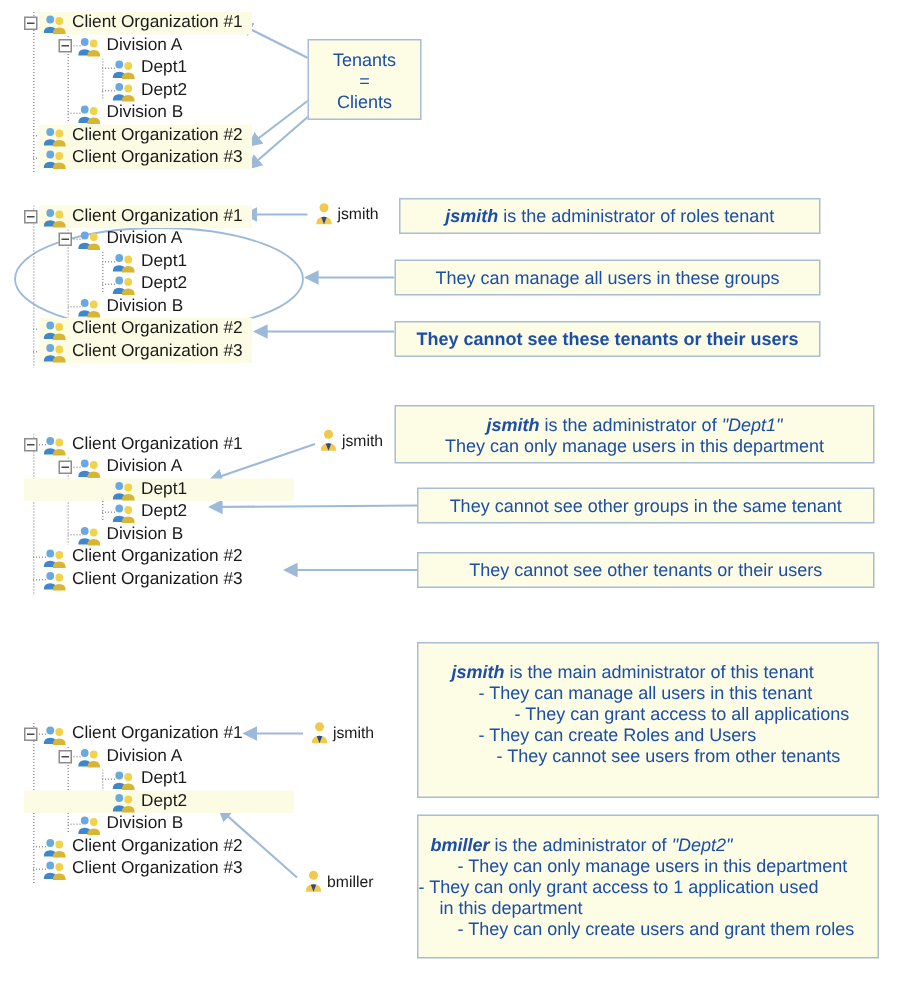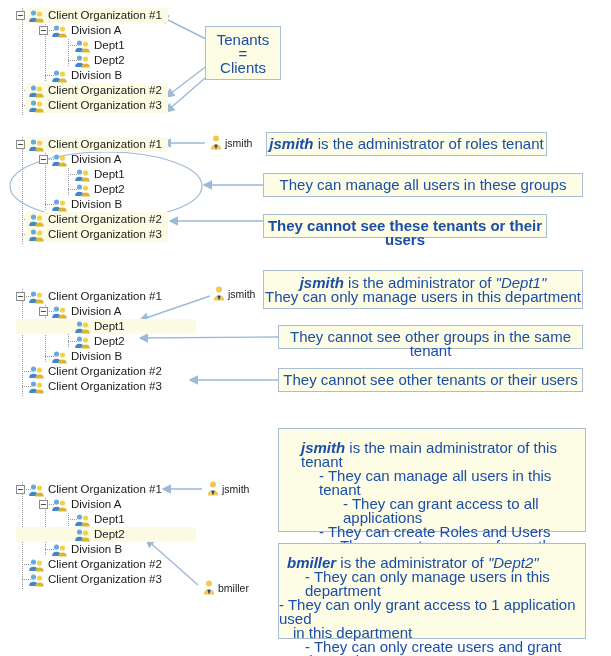--- a/index.html
+++ b/index.html
@@ -39,21 +39,21 @@
   
   .ico{position:absolute;left:2px;top:1px;width:18px;height:14px;}
 
   
   .person{position:absolute;width:12px;height:15px;}
 
   .uname{position:absolute;font-size:10.5px;color:#1a1a1a;line-height:14px;white-space:nowrap;}
 
   
   .box{position:absolute;background:#fdfce4;border:1px solid #a9bdd4;
-    box-sizing:border-box;color:#1b4ea8;font-size:15px;line-height:14px;}
+    box-sizing:border-box;color:#1b4ea8;font-size:12px;line-height:14px;}
   .box .ctr{text-align:center;}
   .box .lft{text-align:left;}
   .box em{font-style:italic;}
   .box b{font-weight:bold;font-style:italic;}
 
   svg.ov{position:absolute;left:0;top:0;width:611px;height:656px;overflow:visible;pointer-events:none;}
 </style>
 </head>
 <body>
 
@@ -270,21 +270,21 @@
       <path d="M0.8 14.5 q0-5 5.2-5 q5.2 0 5.2 5z" fill="#f2c94c"></path>
     <path d="M4.2 9.8 L6 14.5 L7.8 9.8 q-1.8-0.6 -3.6 0z" fill="#2a4a8a"></path>
   </svg>
   <div class="uname" style="left:225px;top:136px;">jsmith</div>
 
   <div class="box" style="left:266px;top:132px;width:281px;height:24px;">
     <div class="ctr" style="padding-top:4px;">
       <b>jsmith</b><span> is the administrator of roles tenant</span>
     </div>
   </div>
-  <div class="box" style="left:263px;top:173px;width:320px;height:24px;">
+  <div class="box" style="left:263px;top:173px;width:284px;height:24px;">
     <div class="ctr" style="padding-top:4px;">They can manage all users in these groups</div>
   </div>
   <div class="box" style="left:263px;top:214px;width:284px;height:24px;">
     <div class="ctr" style="padding-top:4px;font-weight:bold;">They cannot see these tenants or their users</div>
   </div>
 
   <div class="tree" style="left:8px;top:287px;width:180px;height:112px;">
     <div class="vline" style="left:14px;top:2px;height:108px;"></div>
     <div class="vline" style="left:37px;top:18px;height:58px;"></div>
     <div class="vline" style="left:60px;top:33px;height:28px;"></div>

